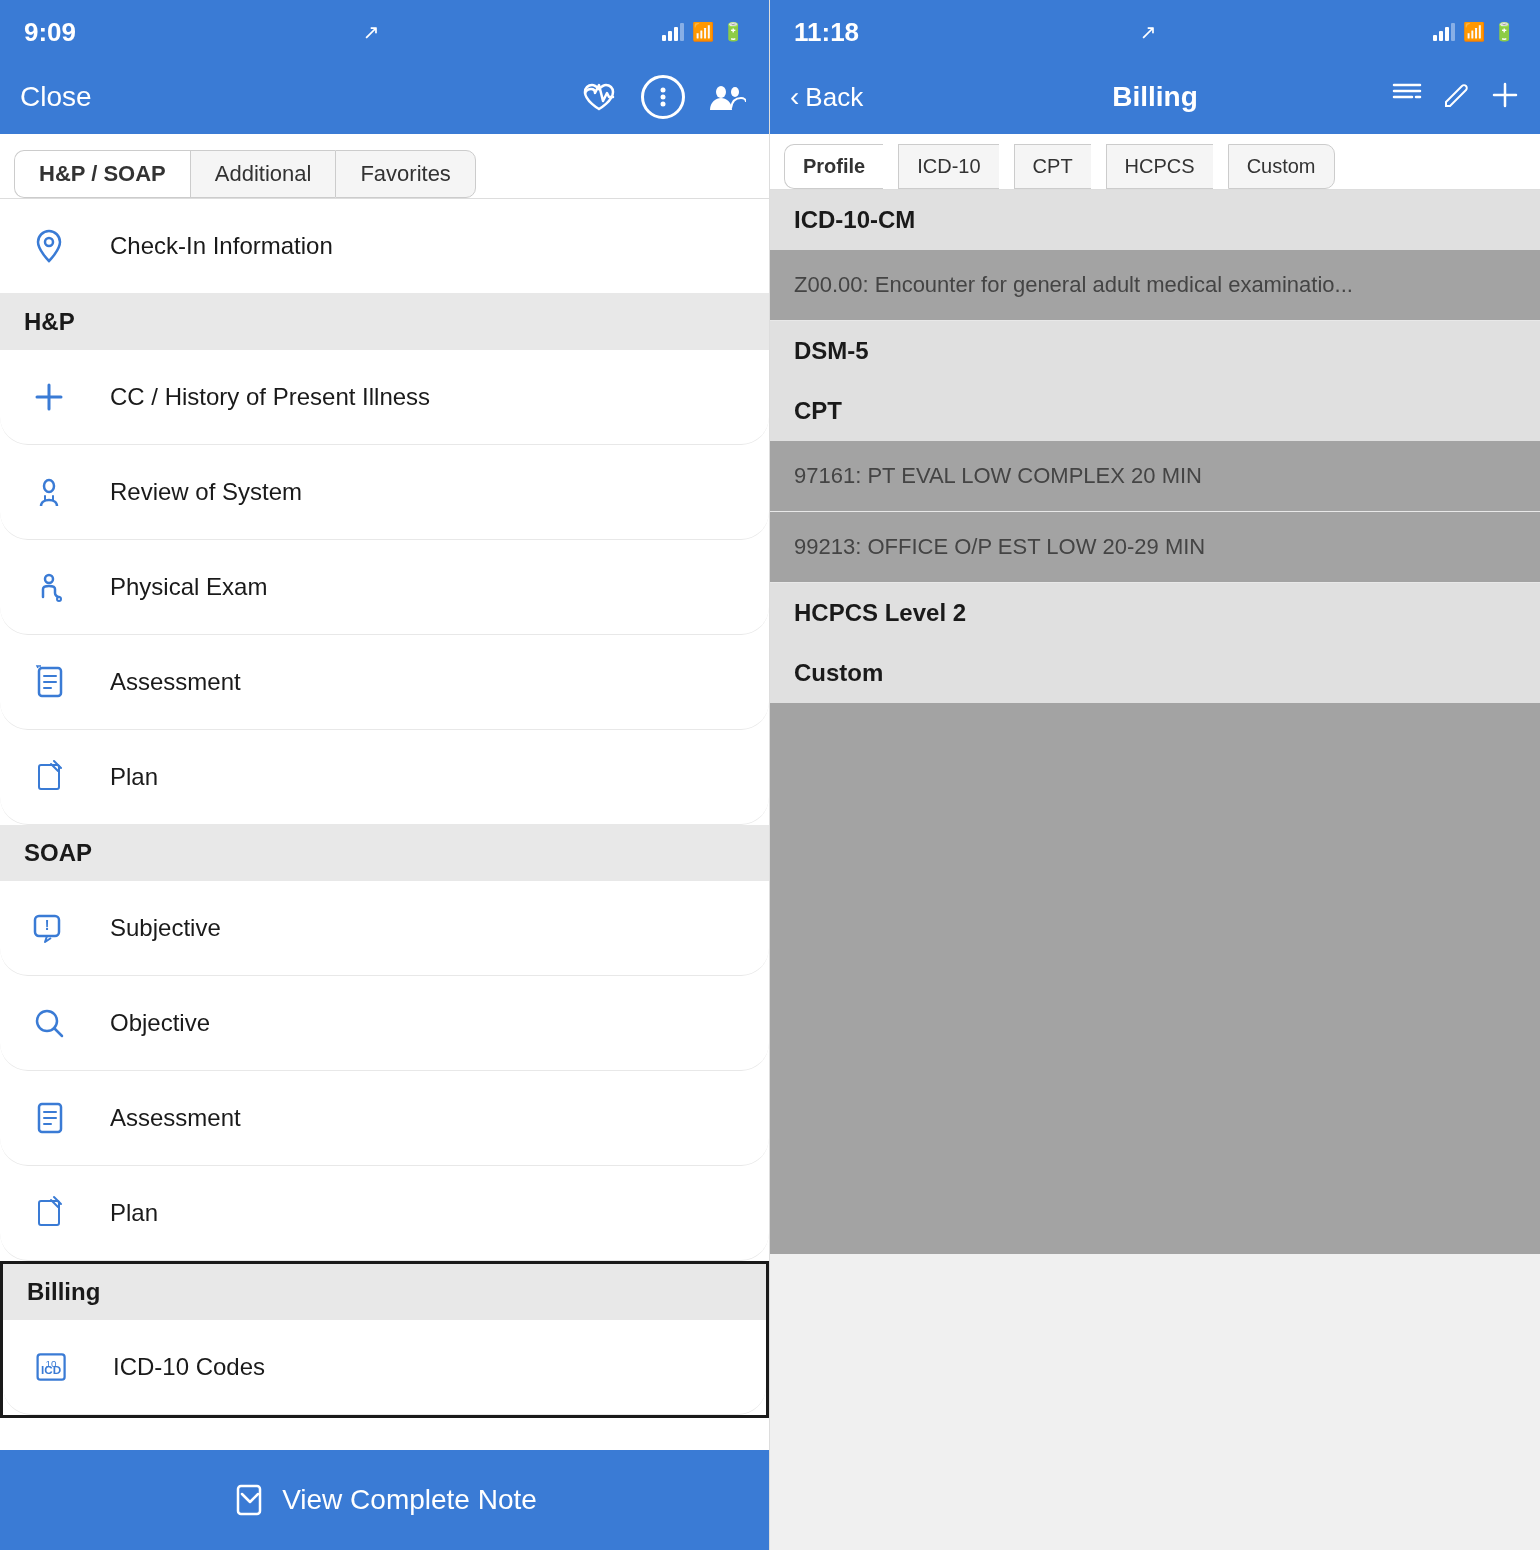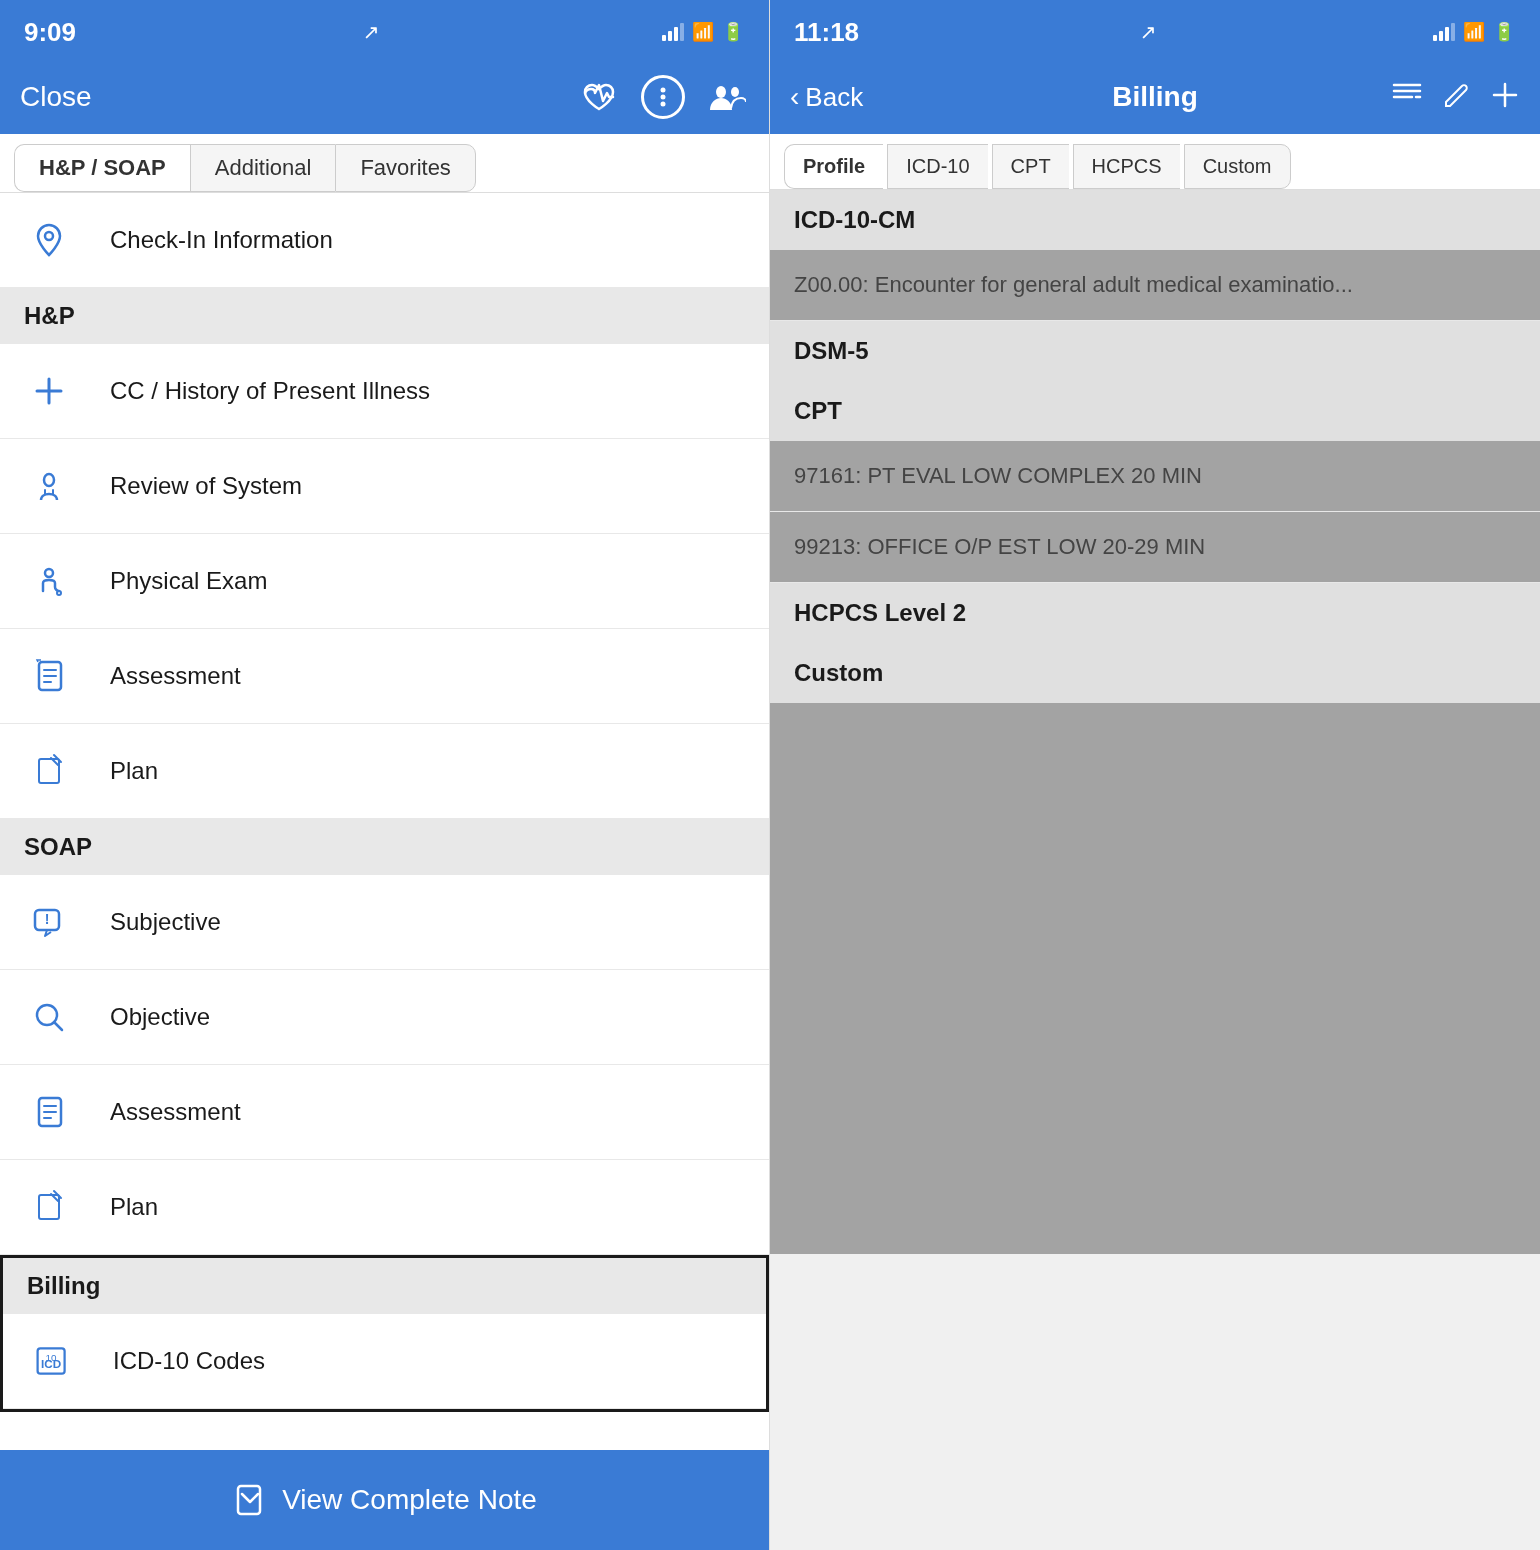--- a/index.html
+++ b/index.html
@@ -89,21 +89,21 @@
     }
     .nav-icon-people {
       border: none;
       font-size: 26px;
     }
 
     
     .tabs-bar {
       display: flex;
       border-bottom: 1px solid #ddd;
-      padding: 10px 14px 0;
+      padding: 16px 14px 0;
       gap: 0;
       background: #fff;
     }
     .tab {
       padding: 10px 24px;
       font-size: 22px;
       border: 1.5px solid #ccc;
       background: #f5f5f5;
       cursor: pointer;
       color: #333;
@@ -127,20 +127,21 @@
       flex: 1;
       overflow-y: auto;
     }
     .menu-item {
       display: flex;
       align-items: center;
       padding: 22px 24px;
       border-bottom: 1px solid #e8e8e8;
       cursor: pointer;
       background: white;
+      border-radius: 28px;
     }
     .menu-item-icon {
       width: 50px;
       height: 50px;
       display: flex;
       align-items: center;
       justify-content: center;
       margin-right: 20px;
     }
     .menu-item-icon svg {
@@ -212,21 +213,21 @@
       margin-left: auto;
       display: flex;
       gap: 18px;
       align-items: center;
     }
 
     
     .right-tabs {
       display: flex;
       padding: 10px 14px 0;
-      gap: 4px;
+      gap: 15px;
       border-bottom: 1px solid #ddd;
       background: white;
     }
     .right-tab {
       padding: 10px 18px;
       font-size: 20px;
       border: 1.5px solid #ccc;
       background: #f5f5f5;
       cursor: pointer;
       color: #333;

